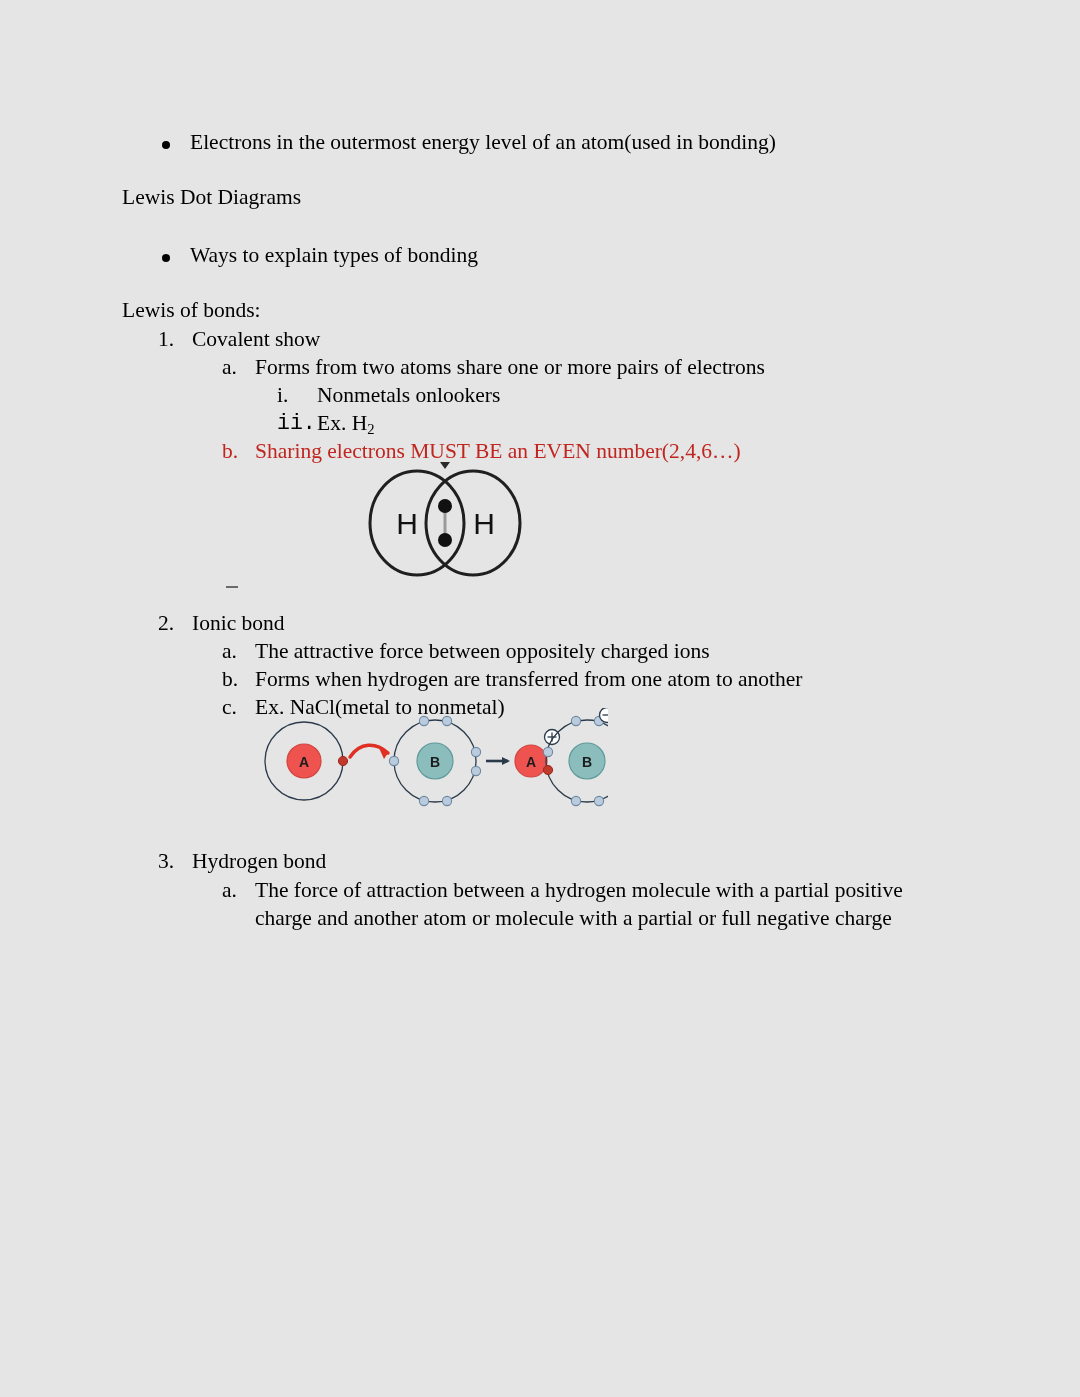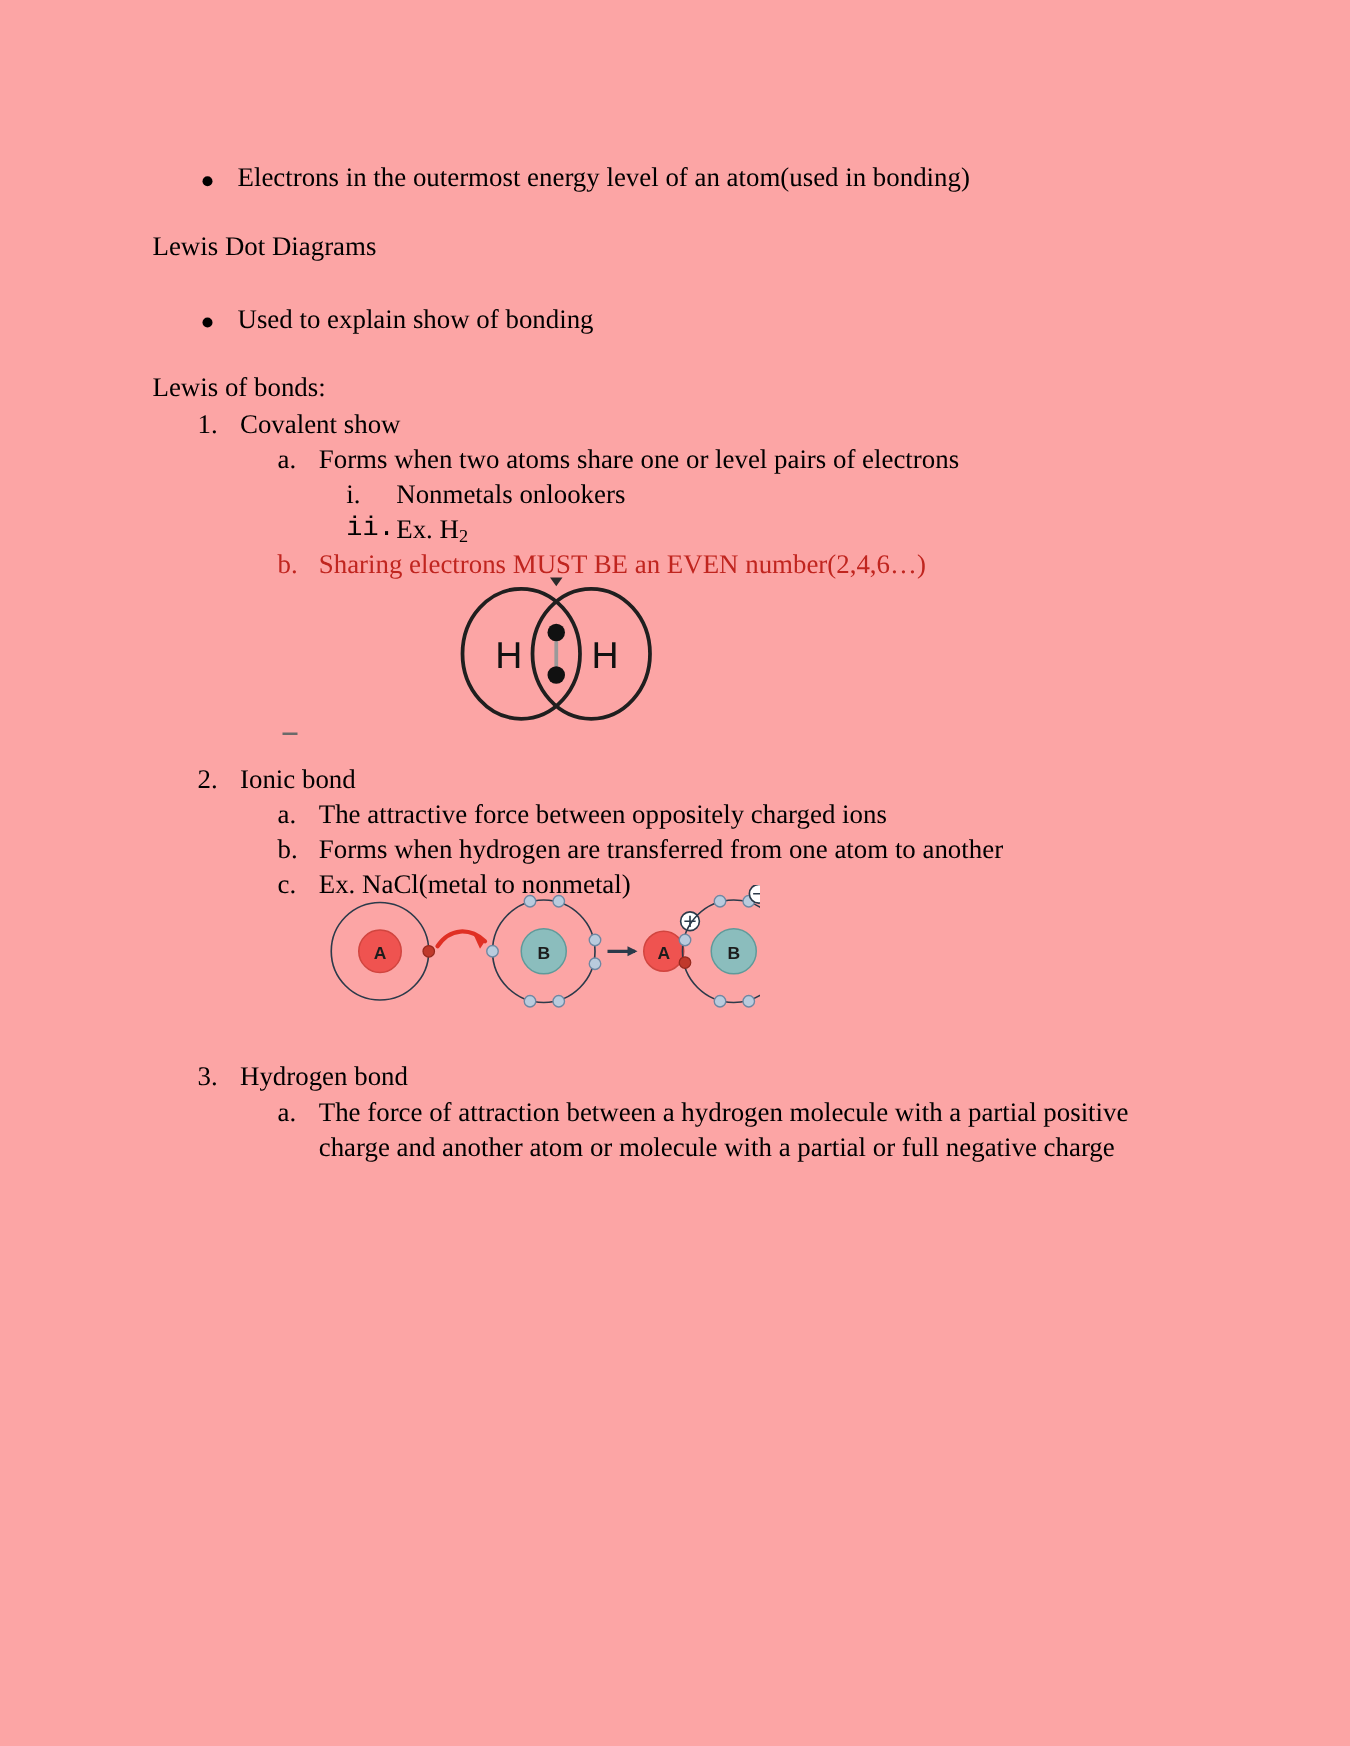--- a/index.html
+++ b/index.html
@@ -4,21 +4,21 @@
 <style>
   html, body {
     margin: 0;
     padding: 0;
     background: #ffffff;
   }
   .page {
     position: relative;
     width: 1080px;
     height: 1397px;
-    background: #fca5a5;
+    background: #e5e5e5;
     font-family: "Liberation Serif", "DejaVu Serif", serif;
     color: #000000;
     overflow: hidden;
   }
 
   
   .row {
     position: absolute;
     display: flex;
     align-items: flex-start;
@@ -86,35 +86,35 @@
 
   <div class="row" style="left:122px; top:183px;">
     <span class="txt">Lewis Dot Diagrams</span>
   </div>
 
 
   <div class="row" style="left:162px; top:241px;">
     <span class="marker" style="width:28px;">
       <span class="bullet-dot"></span>
     </span>
-    <span class="txt">Used to explain show of bonding</span>
+    <span class="txt">Ways to explain types of bonding</span>
   </div>
 
   <div class="row" style="left:122px; top:296px;">
     <span class="txt">Lewis of bonds:</span>
   </div>
 
   <div class="row" style="left:158px; top:325px;">
     <span class="marker" style="width:34px;">1.</span>
     <span class="txt">Covalent show</span>
   </div>
 
   <div class="row" style="left:222px; top:353px;">
     <span class="marker" style="width:33px;">a.</span>
-    <span class="txt">Forms when two atoms share one or level pairs of electrons</span>
+    <span class="txt">Forms from two atoms share one or more pairs of electrons</span>
   </div>
 
   <div class="row" style="left:277px; top:381px;">
     <span class="marker" style="width:40px;">i.</span>
     <span class="txt">Nonmetals onlookers</span>
   </div>
 
   <div class="row" style="left:277px; top:409px;">
     <span class="marker" style="width:40px;font-family:Liberation Mono, monospace;">ii.</span>
     <span class="txt"><span>Ex. H</span><sub>2</sub></span>

